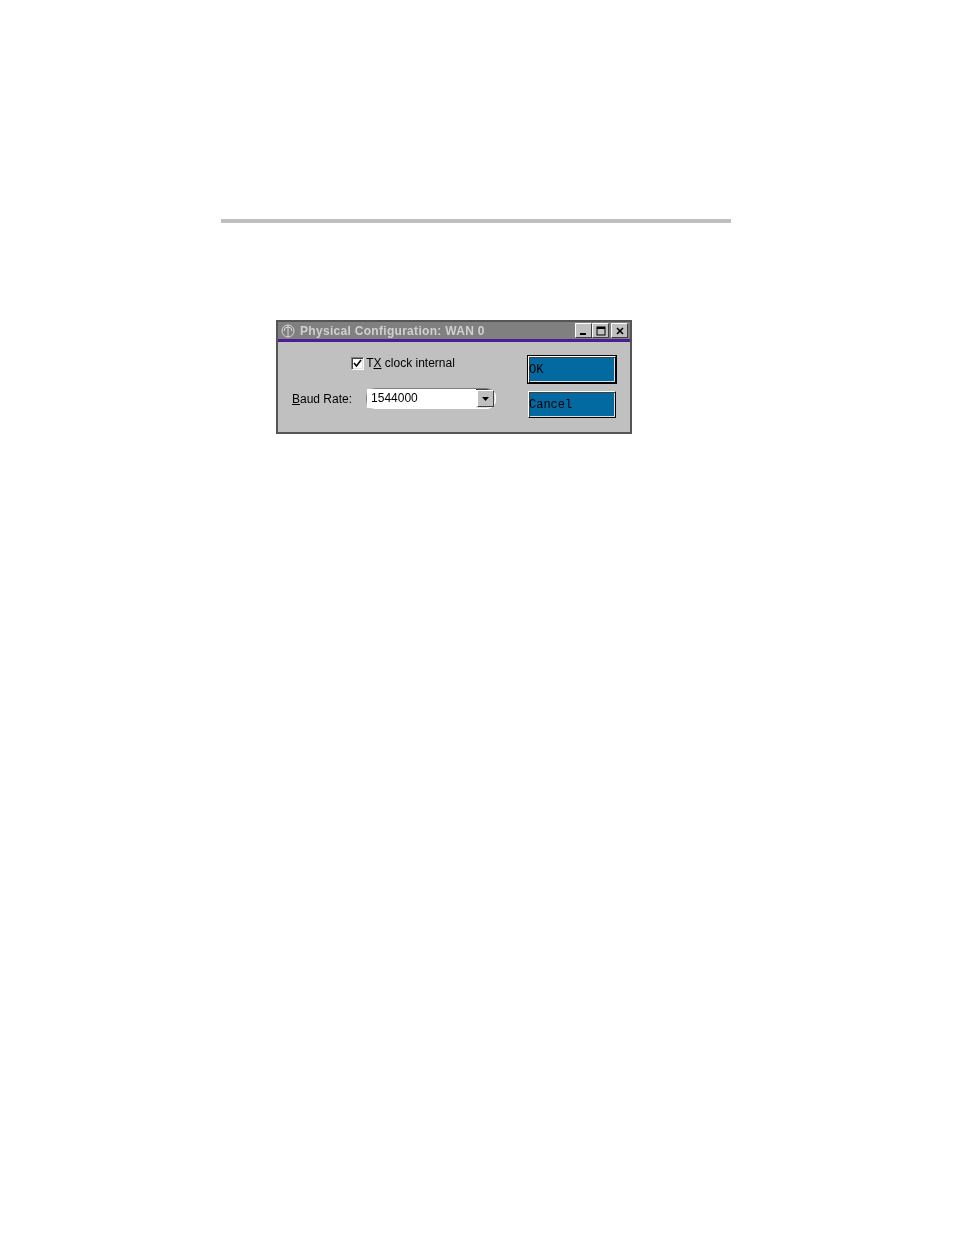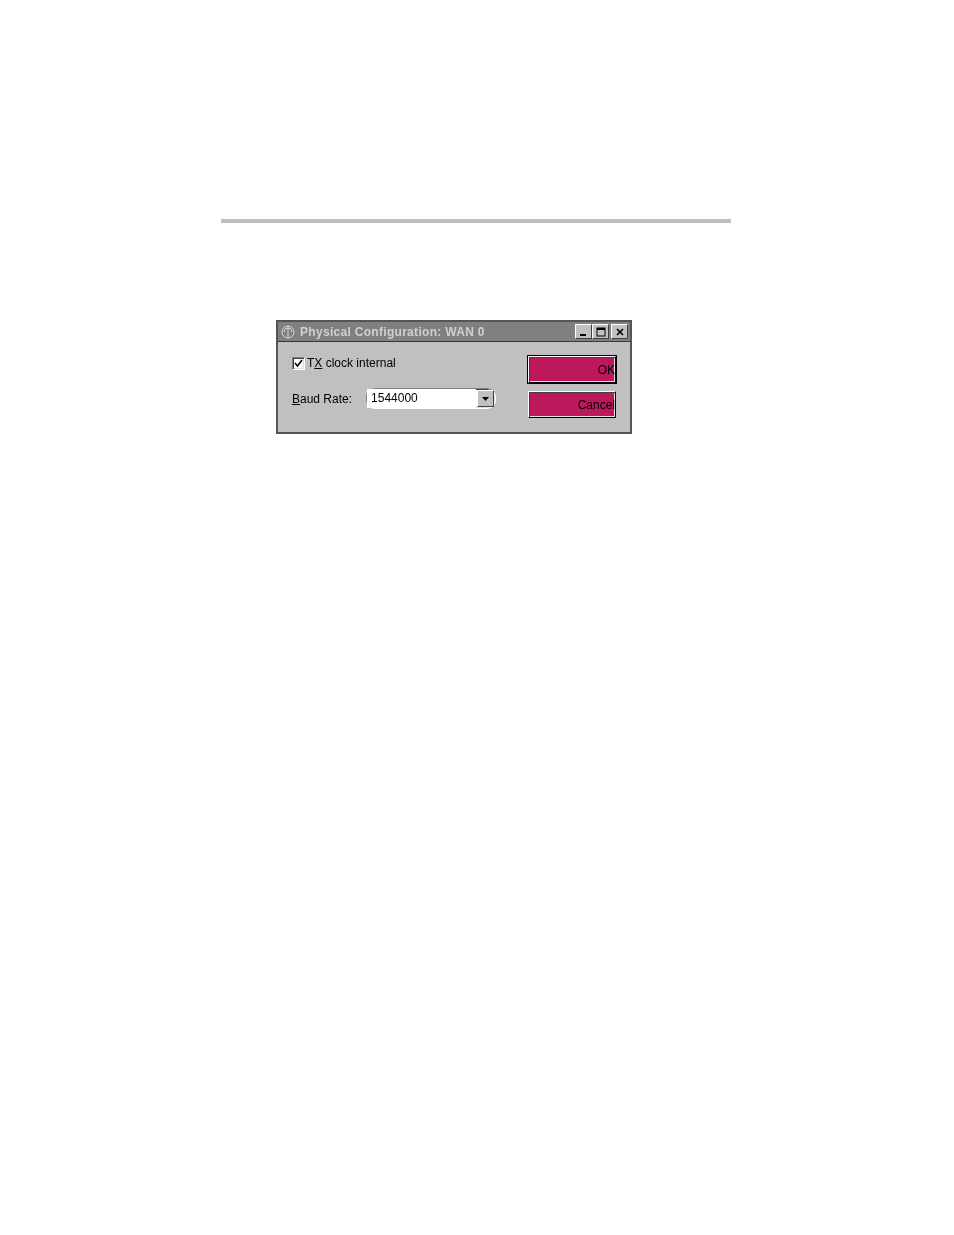--- a/index.html
+++ b/index.html
@@ -37,21 +37,21 @@
   }
 
   .titlebar {
     height: 20px;
     background: #808080;
     color: #d0d0d0;
     display: flex;
     align-items: center;
     padding: 1px 2px 1px 2px;
     box-sizing: border-box;
-    border-bottom: 1px solid #4c1d95;
+    border-bottom: 3px solid #4c1d95;
   }
 
   .title-icon {
     width: 16px;
     height: 16px;
     margin-right: 4px;
     display: flex;
     align-items: center;
     justify-content: center;
   }
@@ -108,20 +108,21 @@
     flex-direction: column;
     gap: 8px;
     margin-left: 14px;
   }
 
   .chk-row {
     display: flex;
     align-items: center;
     gap: 2px;
     margin-bottom: 18px;
+    justify-content: center;
   }
 
   .checkbox {
     width: 13px;
     height: 13px;
     background: #fff;
     border-top: 1px solid #808080;
     border-left: 1px solid #808080;
     border-right: 1px solid #fff;
     border-bottom: 1px solid #fff;
@@ -175,30 +176,31 @@
     box-sizing: border-box;
     display:flex;
     align-items:center;
     justify-content:center;
     margin: 1px;
   }
   .combo-btn svg { width: 7px; height: 4px; }
 
   .push-btn {
     height: 25px;
-    background: #be185d;
+    background: #0369a1;
     border-top: 1px solid #fff;
     border-left: 1px solid #fff;
     border-right: 1px solid #000;
     border-bottom: 1px solid #000;
     box-shadow: 1px 1px 0 #404040 inset, -1px -1px 0 #dfdfdf inset;
     font-size: 12px;
     display:flex;
     align-items:center;
-    justify-content:flex-end;
+    justify-content:flex-start;
+    font-family:Liberation Mono, monospace;
   }
   .push-btn.default {
     outline: 1px solid #000;
   }
 </style>
 </head>
 <body>
 
 <div class="hr-rule"></div>
 

